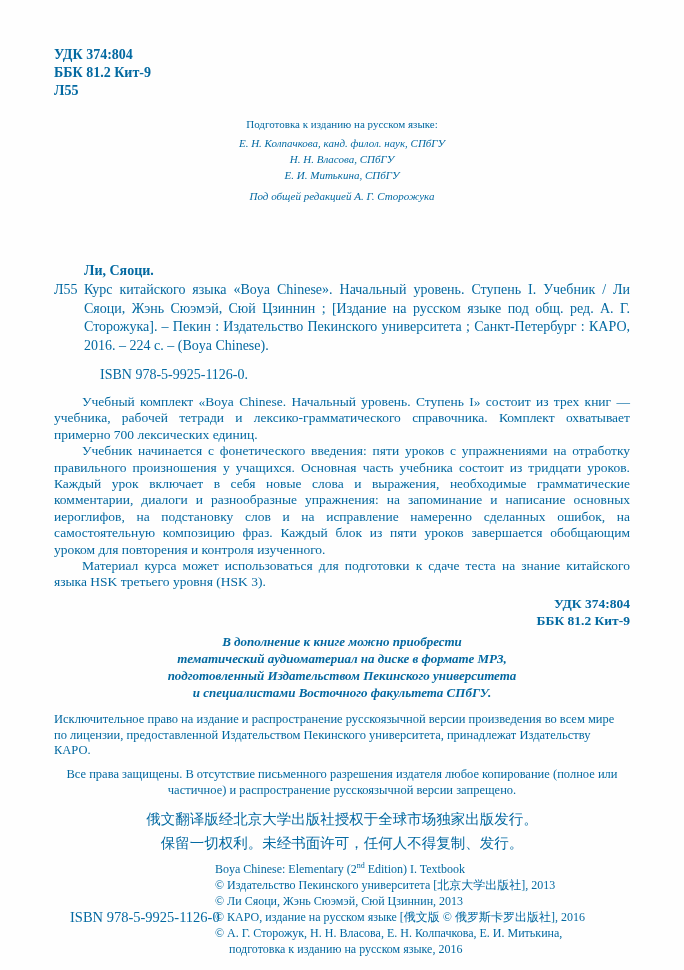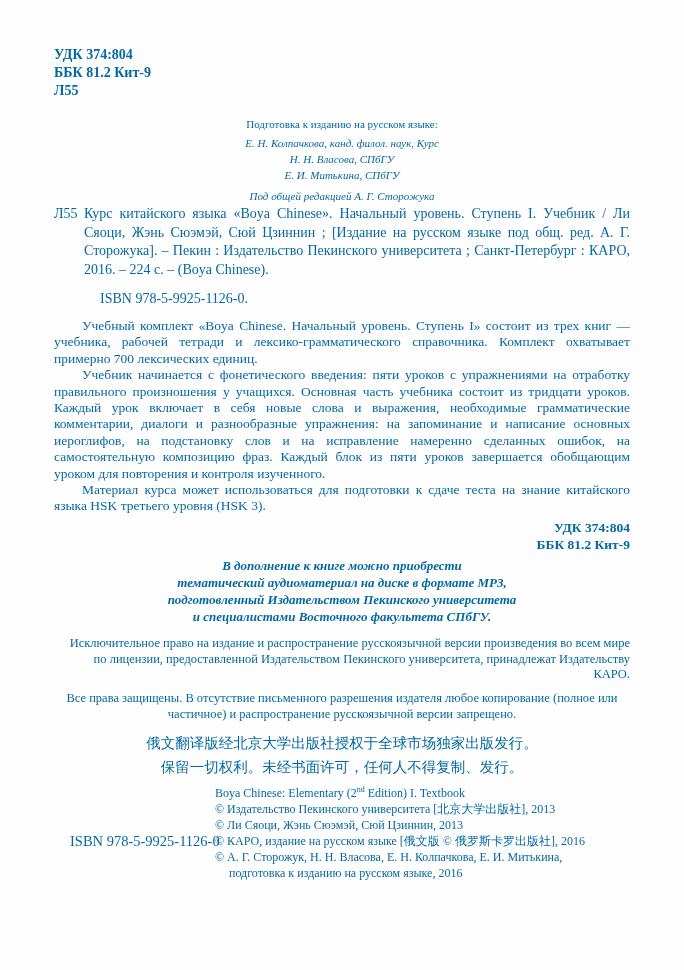--- a/index.html
+++ b/index.html
@@ -41,21 +41,21 @@
     font-size: 13.5px;
     line-height: 16.4px;
     text-align: justify;
     text-indent: 28px;
   }
   
   .codes-right { margin-top: 4px; text-align: right; font-weight: bold; font-size: 13.5px; line-height: 17px; }
   
   .addendum { margin-top: 4px; text-align: center; font-style: italic; font-weight: bold; font-size: 13px; line-height: 17px; }
   
-  .rights-license { margin-top: 11px; text-align: right; font-size: 12.5px; line-height: 15.8px; }
+  .rights-license { margin-top: 11px; text-align: left; font-size: 12.5px; line-height: 15.8px; }
   .rights-reserved { margin-top: 8px; text-align: center; font-size: 12.5px; line-height: 15.8px; }
   .chinese-lines { margin-top: 8px; text-align: center; font-size: 14.5px; line-height: 24px; }
   
   .bottom-block { position: relative; margin-top: 6px; }
   .copyright-block { margin-left: 161px; font-size: 12px; line-height: 16px; }
   .copyright-title sup { font-size: 8px; vertical-align: super; line-height: 0; text-align: right; }
   .copyright-line:last-child { padding-left: 14px; }
   .isbn-bottom {
     position: absolute;
     left: 16px;
@@ -71,27 +71,28 @@
 
   <div class="meta-block">
     <div>УДК 374:804</div>
     <div>ББК 81.2 Кит-9</div>
     <div>Л55</div>
   </div>
 
   <div class="prep-block">
     <div class="prep-heading">Подготовка к изданию на русском языке:</div>
     <div class="prep-editors">
-      <div>Е. Н. Колпачкова, канд. филол. наук, Курс</div>
+      <div>Е. Н. Колпачкова, канд. филол. наук, СПбГУ</div>
       <div>Н. Н. Власова, СПбГУ</div>
       <div>Е. И. Митькина, СПбГУ</div>
     </div>
     <div class="prep-general">Под общей редакцией А. Г. Сторожука</div>
   </div>
 
+  <div class="author-line">Ли, Сяоци.</div>
 
   <div class="catalog-entry">
     <span class="catalog-code">Л55</span>
     <span>Курс китайского языка «Boya Chinese». Начальный уровень. Ступень I. Учебник / Ли Сяоци, Жэнь Сюэмэй, Сюй Цзиннин ; [Издание на русском языке под общ. ред. А. Г. Сторожука]. – Пекин : Издательство Пекинского университета ; Санкт-Петербург : КАРО, 2016. – 224 с. – (Boya Chinese).</span>
   </div>
 
   <div class="isbn-note">ISBN 978-5-9925-1126-0.</div>
 
   <div class="annotation">
     <p>Учебный комплект «Boya Chinese. Начальный уровень. Ступень I» состоит из трех книг — учебника, рабочей тетради и лексико-грамматического справочника. Комплект охватывает примерно 700 лексических единиц.</p>

